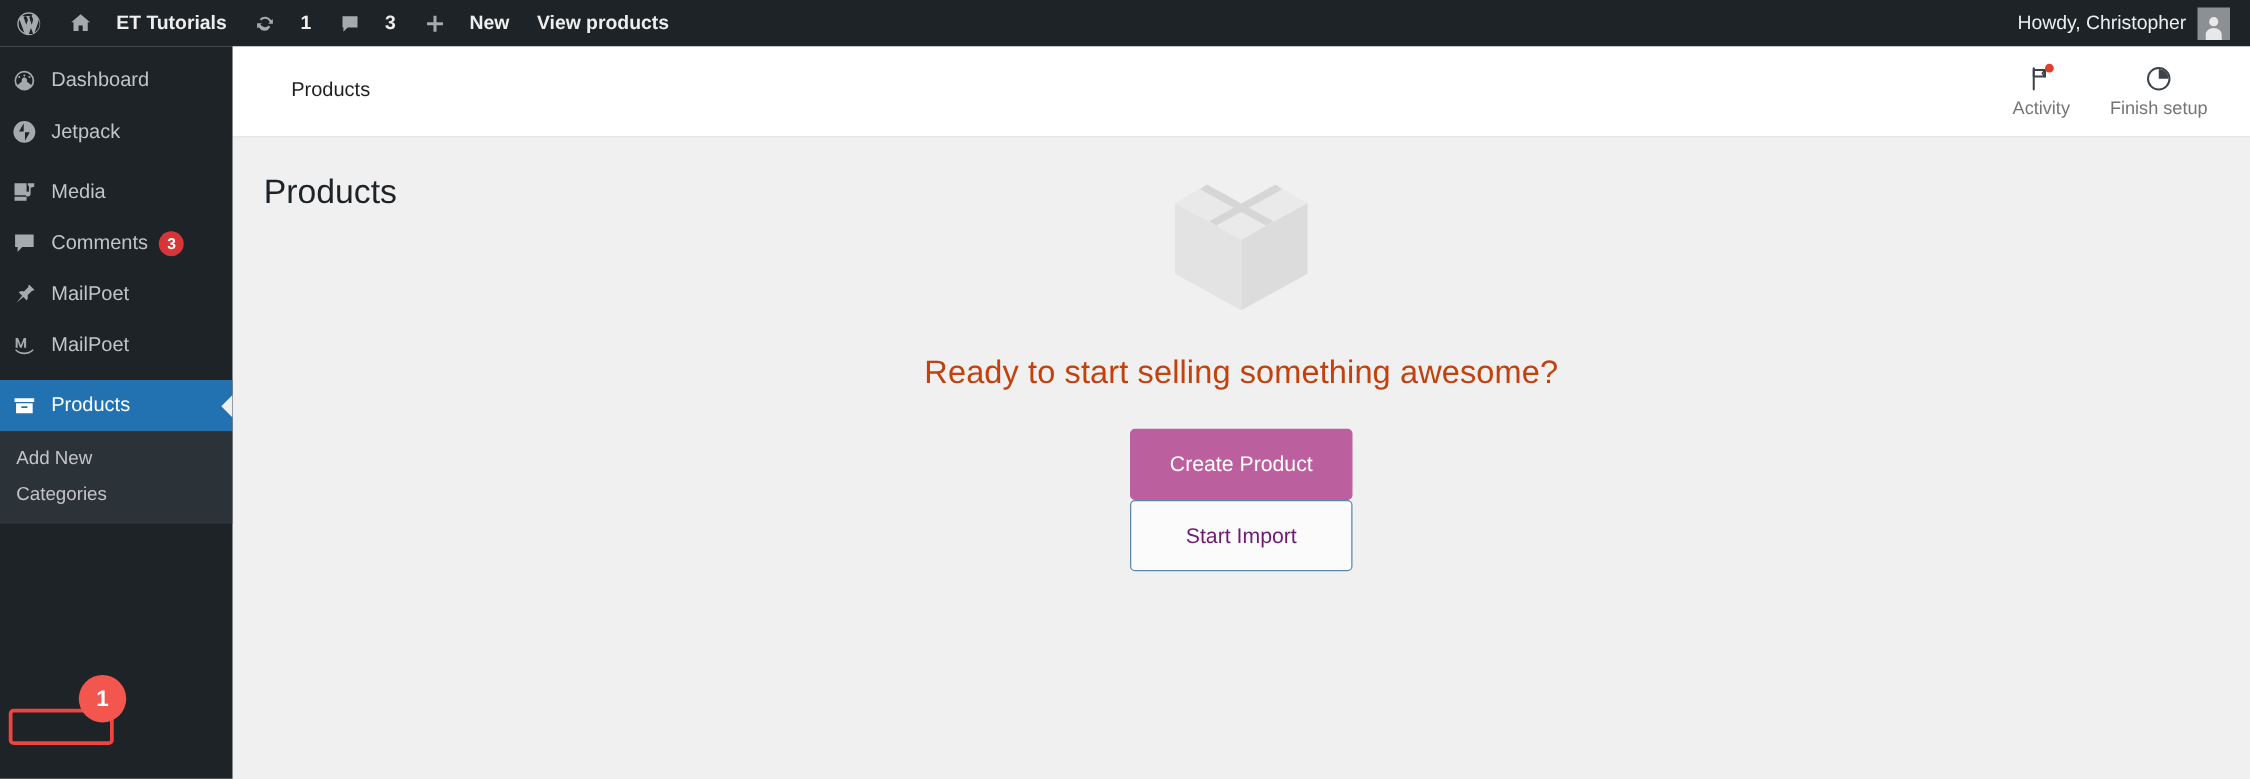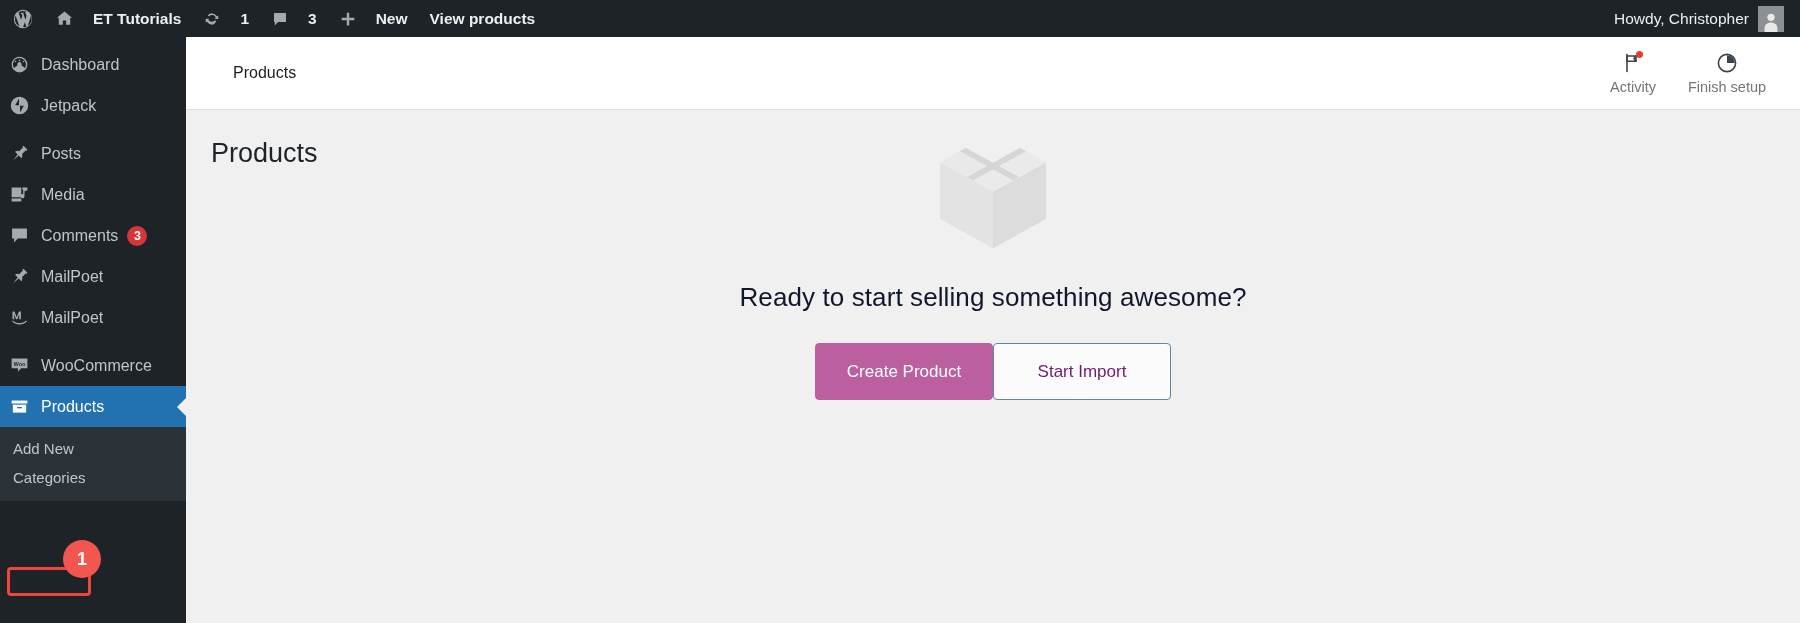--- a/index.html
+++ b/index.html
@@ -165,24 +165,24 @@
     line-height: 1.3;
   }
   #empty-state {
     position: absolute;
     top: 12px; left: 0; width: 1614px;
     display: flex; flex-direction: column;
     align-items: center;
   }
   #box-illus { width: 128px; height: 130px; margin-bottom: 30px; }
   #empty-heading {
-    font-size: 26px; color: #0f172a; font-weight: normal;
+    font-size: 26px; color: #c2410c; font-weight: normal;
     margin-bottom: 30px; letter-spacing: 0.1px;
   }
-  #empty-actions { display: flex; gap: 0; align-items: flex-end; }
+  #empty-actions { display: flex; gap: 0; align-items: flex-end; flex-direction: column; }
   .btn {
     font-family: "Liberation Sans", sans-serif;
     font-size: 17px;
     border-radius: 4px;
     cursor: pointer;
     display: flex; align-items: center; justify-content: center;
     padding: 0 26px;
     height: 57px;
     min-width: 178px;
   }
@@ -278,28 +278,20 @@
     <span class="mi-icon">
       <svg viewBox="0 0 24 24">
           <path d="M12 2a10 10 0 1 0 10 10A10 10 0 0 0 12 2zm-.6 9.6H7.1L11.4 4zm1.2 8.4v-7.6h4.3z"></path>
         </svg>
     </span>
     <span class="mi-label">Jetpack</span>
   </div>
 
   <div class="menu-sep"></div>
 
-  <div class="menu-item">
-    <span class="mi-icon">
-      <svg viewBox="0 0 24 24">
-          <path d="M16.5 3.2l-1.2 1.2.6.6-4.3 4.3a4.8 4.8 0 0 0-4 .3l-.8.5 3.1 3.1-5.2 6.4 6.4-5.2 3.1 3.1.5-.8a4.8 4.8 0 0 0 .3-4l4.3-4.3.6.6 1.2-1.2z"></path>
-        </svg>
-    </span>
-    <span class="mi-label">Posts</span>
-  </div>
 
   <div class="menu-item">
     <span class="mi-icon">
       <svg viewBox="0 0 24 24">
           <path d="M3 4h11v11H3zm13.4 0H21v3.2l-3.3 1V14a2.3 2.3 0 1 1-1.5-2.2V6.3l-1 .3V4zM3 16.5h11V20H3z"></path>
         </svg>
     </span>
     <span class="mi-label">Media</span>
   </div>
 
@@ -327,29 +319,20 @@
     <span class="mi-icon">
       <svg viewBox="0 0 24 24">
           <path d="M4 5h2.2l2.6 6.6L11.4 5h2.2v9h-1.9V8.2L9.5 14H8L5.9 8.2V14H4zM3.5 16.3c2.4 2.5 4.9 3.6 8.4 3.6s6.1-1.1 8.6-3.6l-1-1c-2.2 2.1-4.4 3-7.6 3s-5.3-.9-7.5-3z"></path>
         </svg>
     </span>
     <span class="mi-label">MailPoet</span>
   </div>
 
   <div class="menu-sep"></div>
 
-  <div class="menu-item">
-    <span class="mi-icon">
-      <svg viewBox="0 0 24 24">
-        <path d="M3 4h18v11.2h-7.1L10.2 19v-3.8H3z"></path>
-        <text x="12" y="12.4" text-anchor="middle" font-size="6.4" font-family="Liberation Sans, sans-serif" font-weight="bold" fill="#1d2327">Woo</text>
-      </svg>
-    </span>
-    <span class="mi-label">WooCommerce</span>
-  </div>
 
   <div class="menu-item current">
     <span class="mi-icon">
       <svg viewBox="0 0 24 24">
         <path d="M3 5.2h18v3.4H3z"></path>
         <path d="M4.4 9.9h15.2V19H4.4z"></path>
         <path d="M9.2 12.6h5.6v1.5H9.2z" fill="#2271b1"></path>
       </svg>
     </span>
     <span class="mi-label">Products</span>

